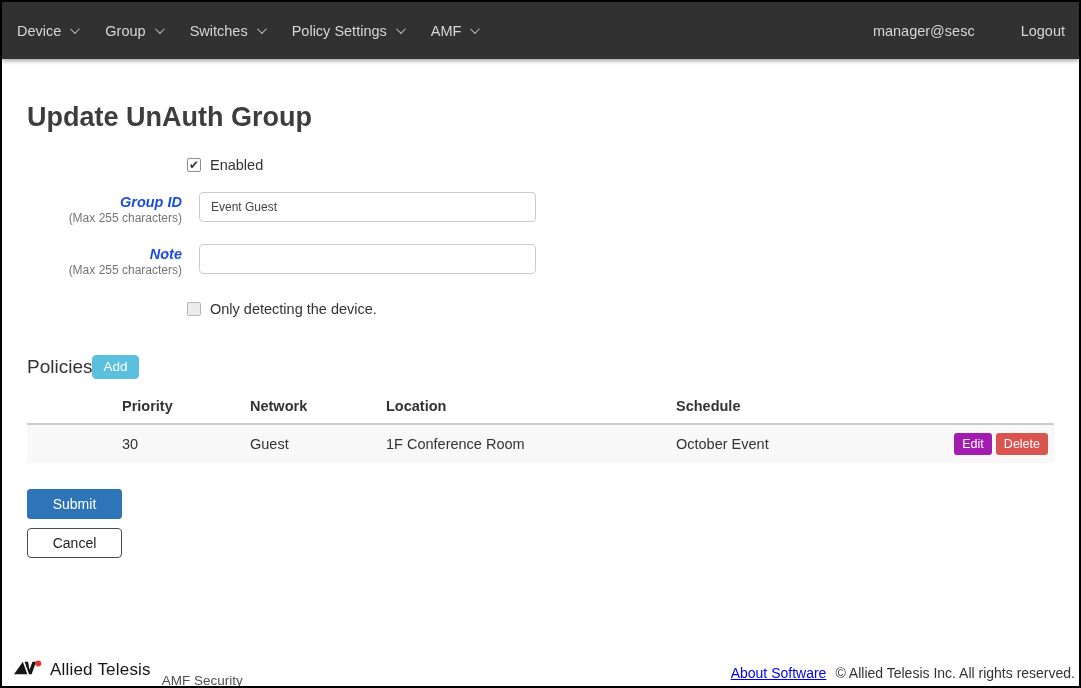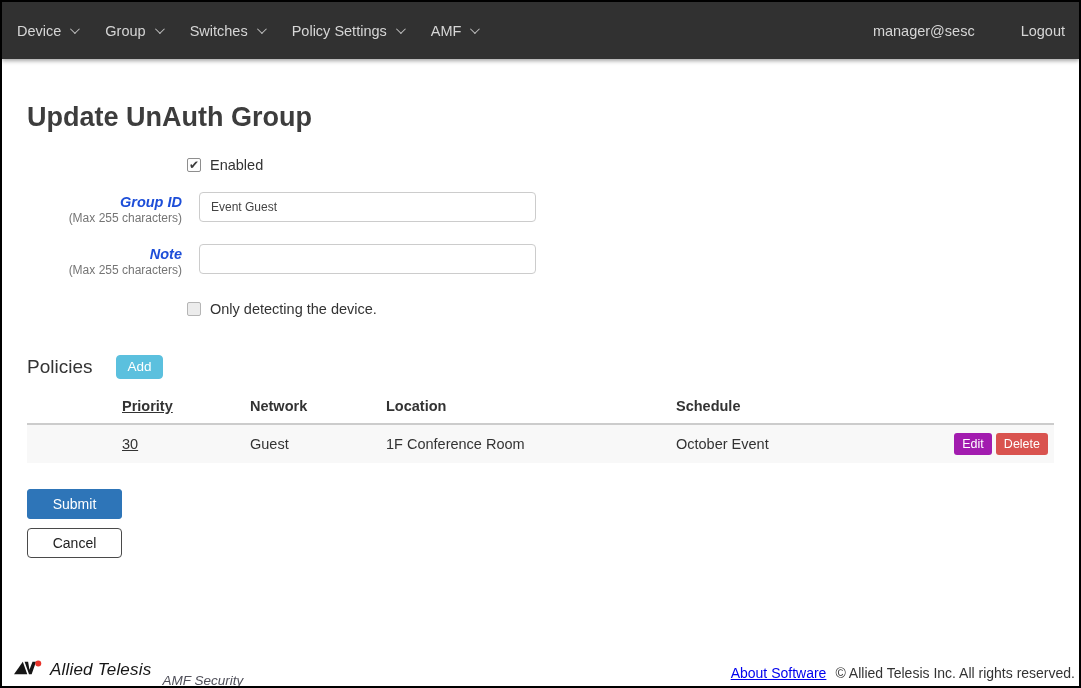--- a/index.html
+++ b/index.html
@@ -87,21 +87,21 @@
     font-size: 12px;
     color: #444;
     font-family: "Liberation Sans", "DejaVu Sans", sans-serif;
     outline: none;
   }
   .detect-row { margin-top: 24px; }
 
   
   .policies-head {
     margin-top: 38px;
-    display: flex; align-items: center; gap: 24px;
+    display: flex; align-items: center; gap: 0;
   }
   .policies-title { font-size: 19px; color: #333; font-weight: 400; }
   .btn-add {
     background: #5bc0de;
     color: #fff;
     border: 1px solid #5bc0de;
     border-radius: 4px;
     font-size: 13.5px;
     padding: 3px 10px 4px;
     cursor: pointer;
@@ -120,21 +120,21 @@
     padding: 6px 8px 9px;
     border-bottom: 2px solid #ccc;
   }
   table.policies td {
     font-size: 14.5px;
     color: #333;
     padding: 8px 8px;
     vertical-align: middle;
   }
   tr.policy-row { background: #f8f8f8; }
-  .col-pad { padding-left: 95px !important; text-decoration: underline; }
+  .col-pad { padding-left: 95px !important; }
   .cell-actions { text-align: right; white-space: nowrap; padding-right: 6px !important; }
   .btn-edit, .btn-delete {
     color: #fff;
     border: none;
     border-radius: 3px;
     font-size: 12.5px;
     padding: 4px 8px;
     cursor: pointer;
     font-family: inherit;
   }
@@ -166,21 +166,21 @@
 
   
   .footer {
     position: absolute;
     left: 0; right: 0; bottom: 0;
     padding: 0 4px 5px 12px;
     display: flex;
     align-items: flex-end;
     justify-content: space-between;
   }
-  .footer-left { display: flex; align-items: center; font-style: italic; }
+  .footer-left { display: flex; align-items: center; }
   .logo-mark { display: inline-block; margin-right: 6px; }
   .brand-text { font-size: 17px; color: #161616; font-weight: 500; letter-spacing: 0.2px; }
   .product-text { font-size: 13.5px; color: #50505a; margin-left: 11px; position: relative; top: 10px; }
   .footer-right { display: flex; align-items: baseline; font-size: 14px; }
   .about-link { color: #0000ee; text-decoration: underline; cursor: pointer; }
   .copyright { color: #333; margin-left: 9px; }
 </style>
 </head>
 <body>
 

